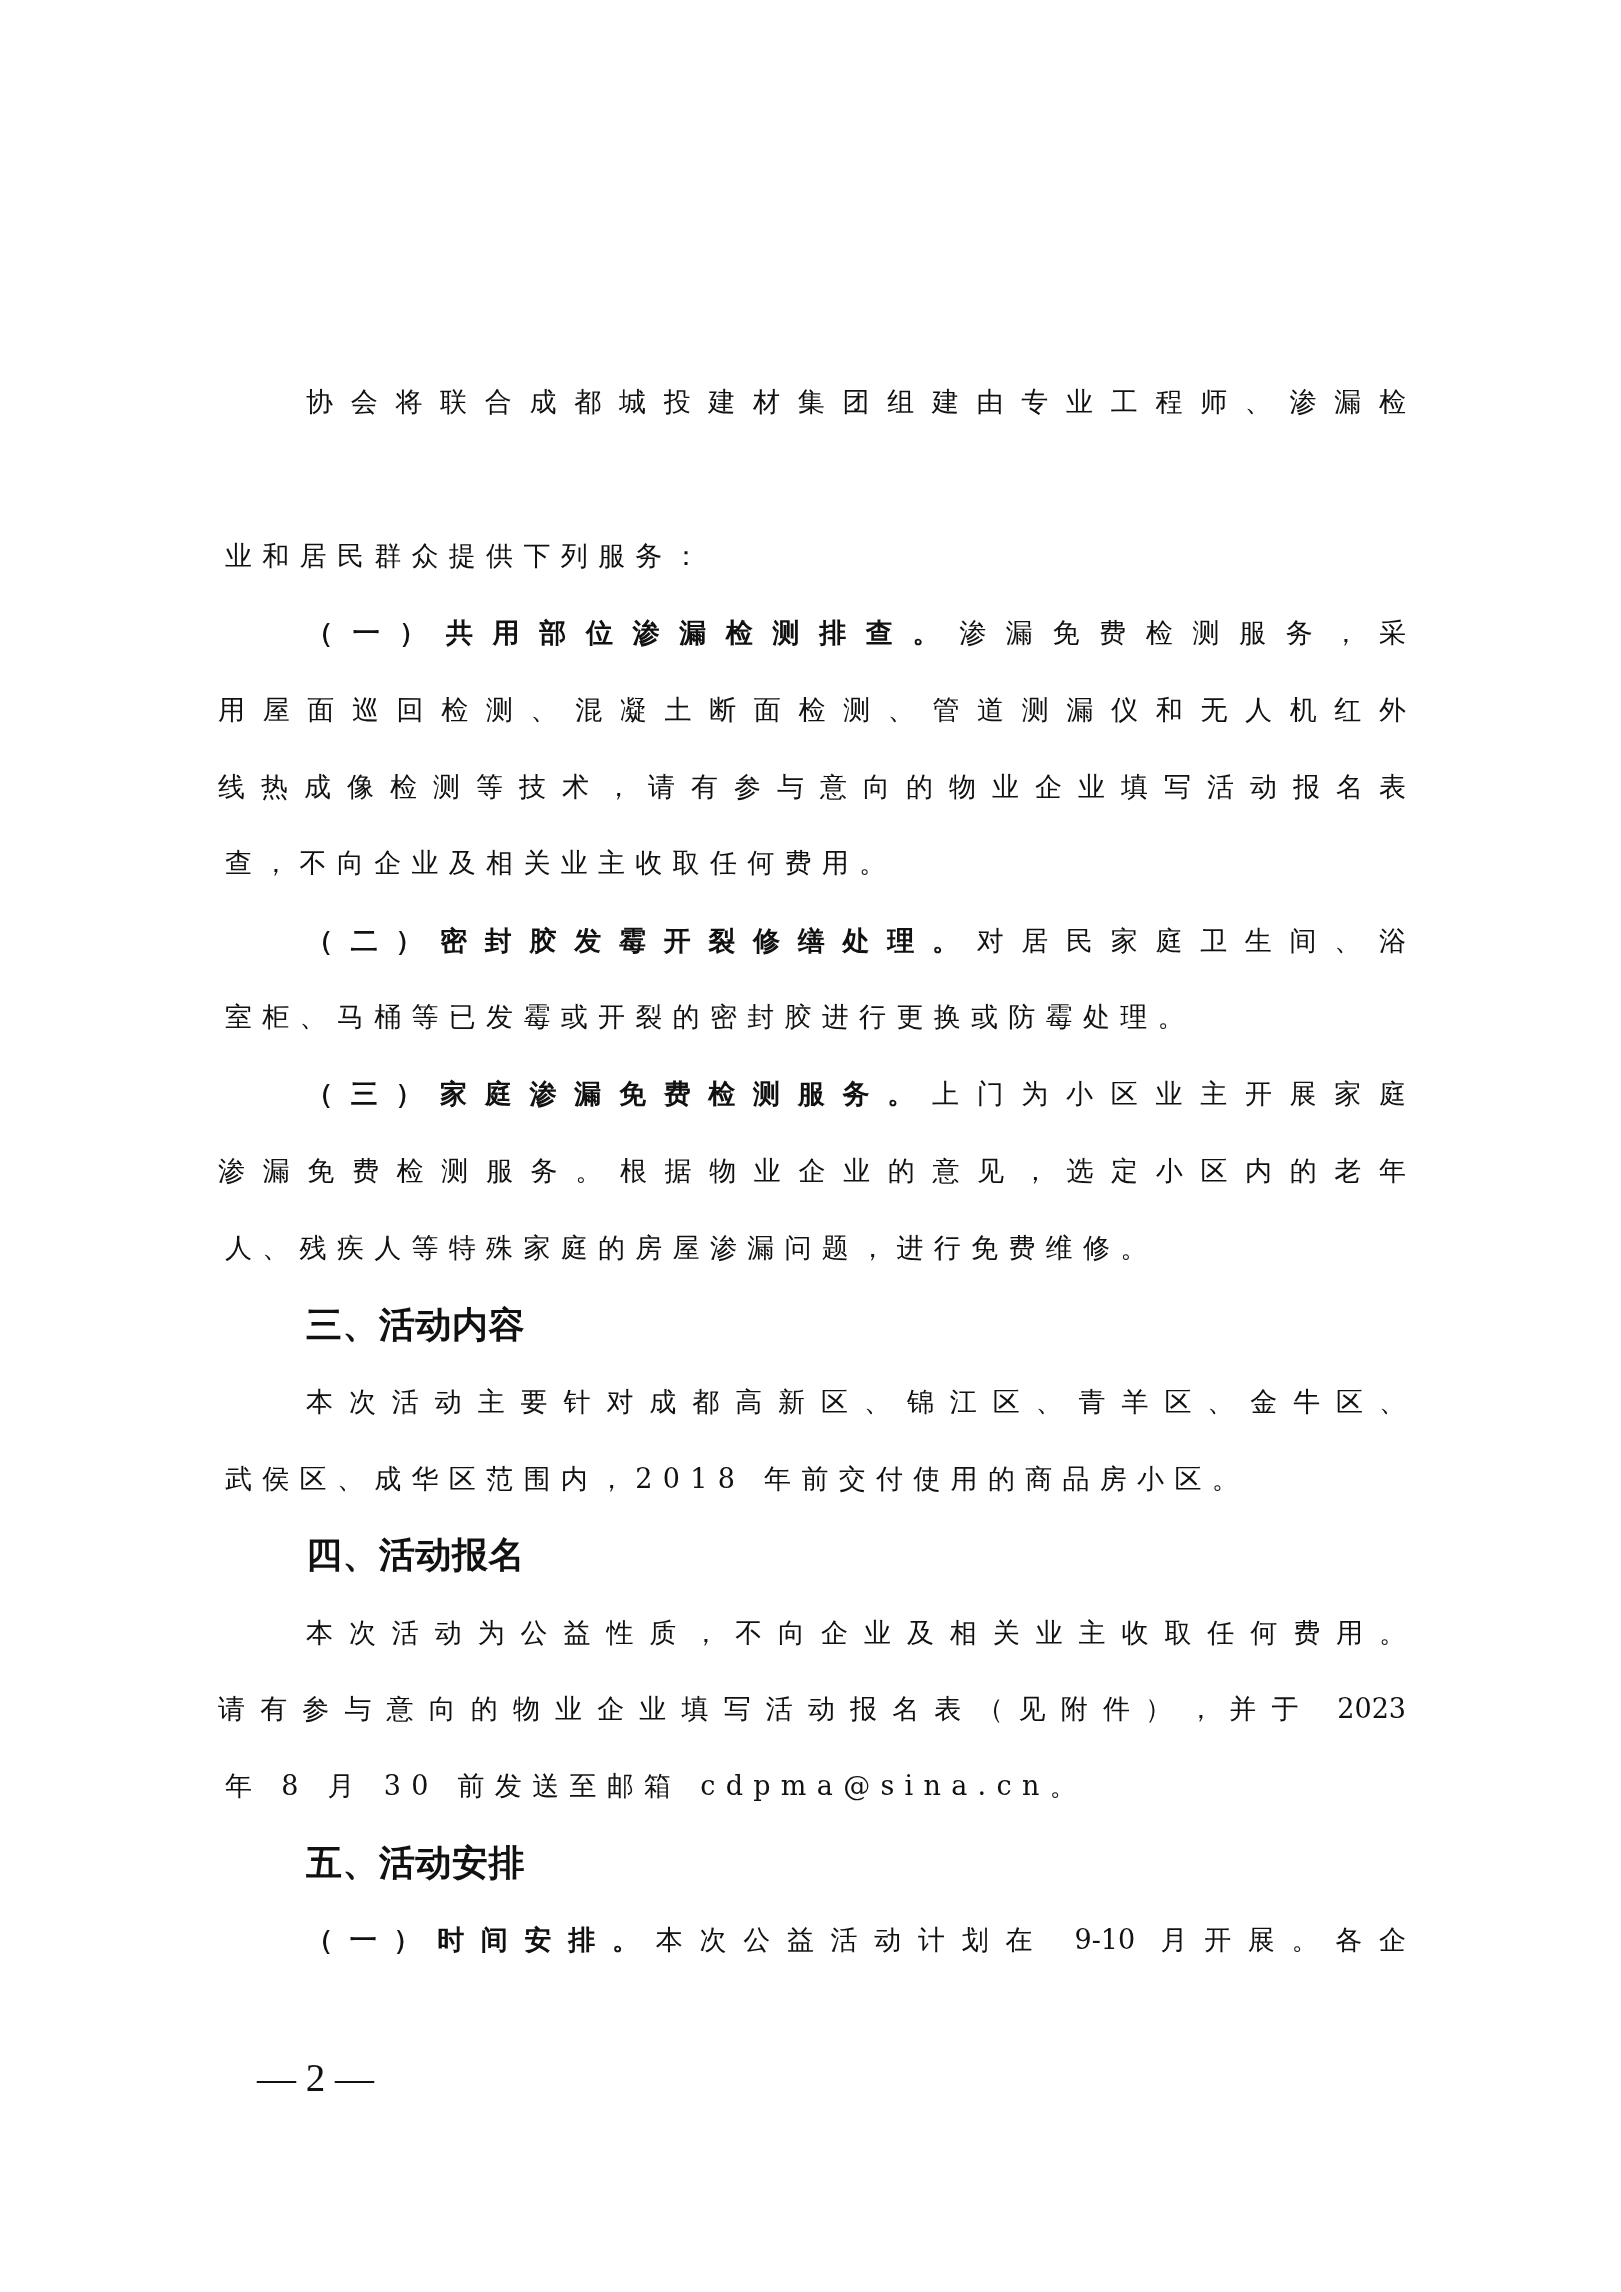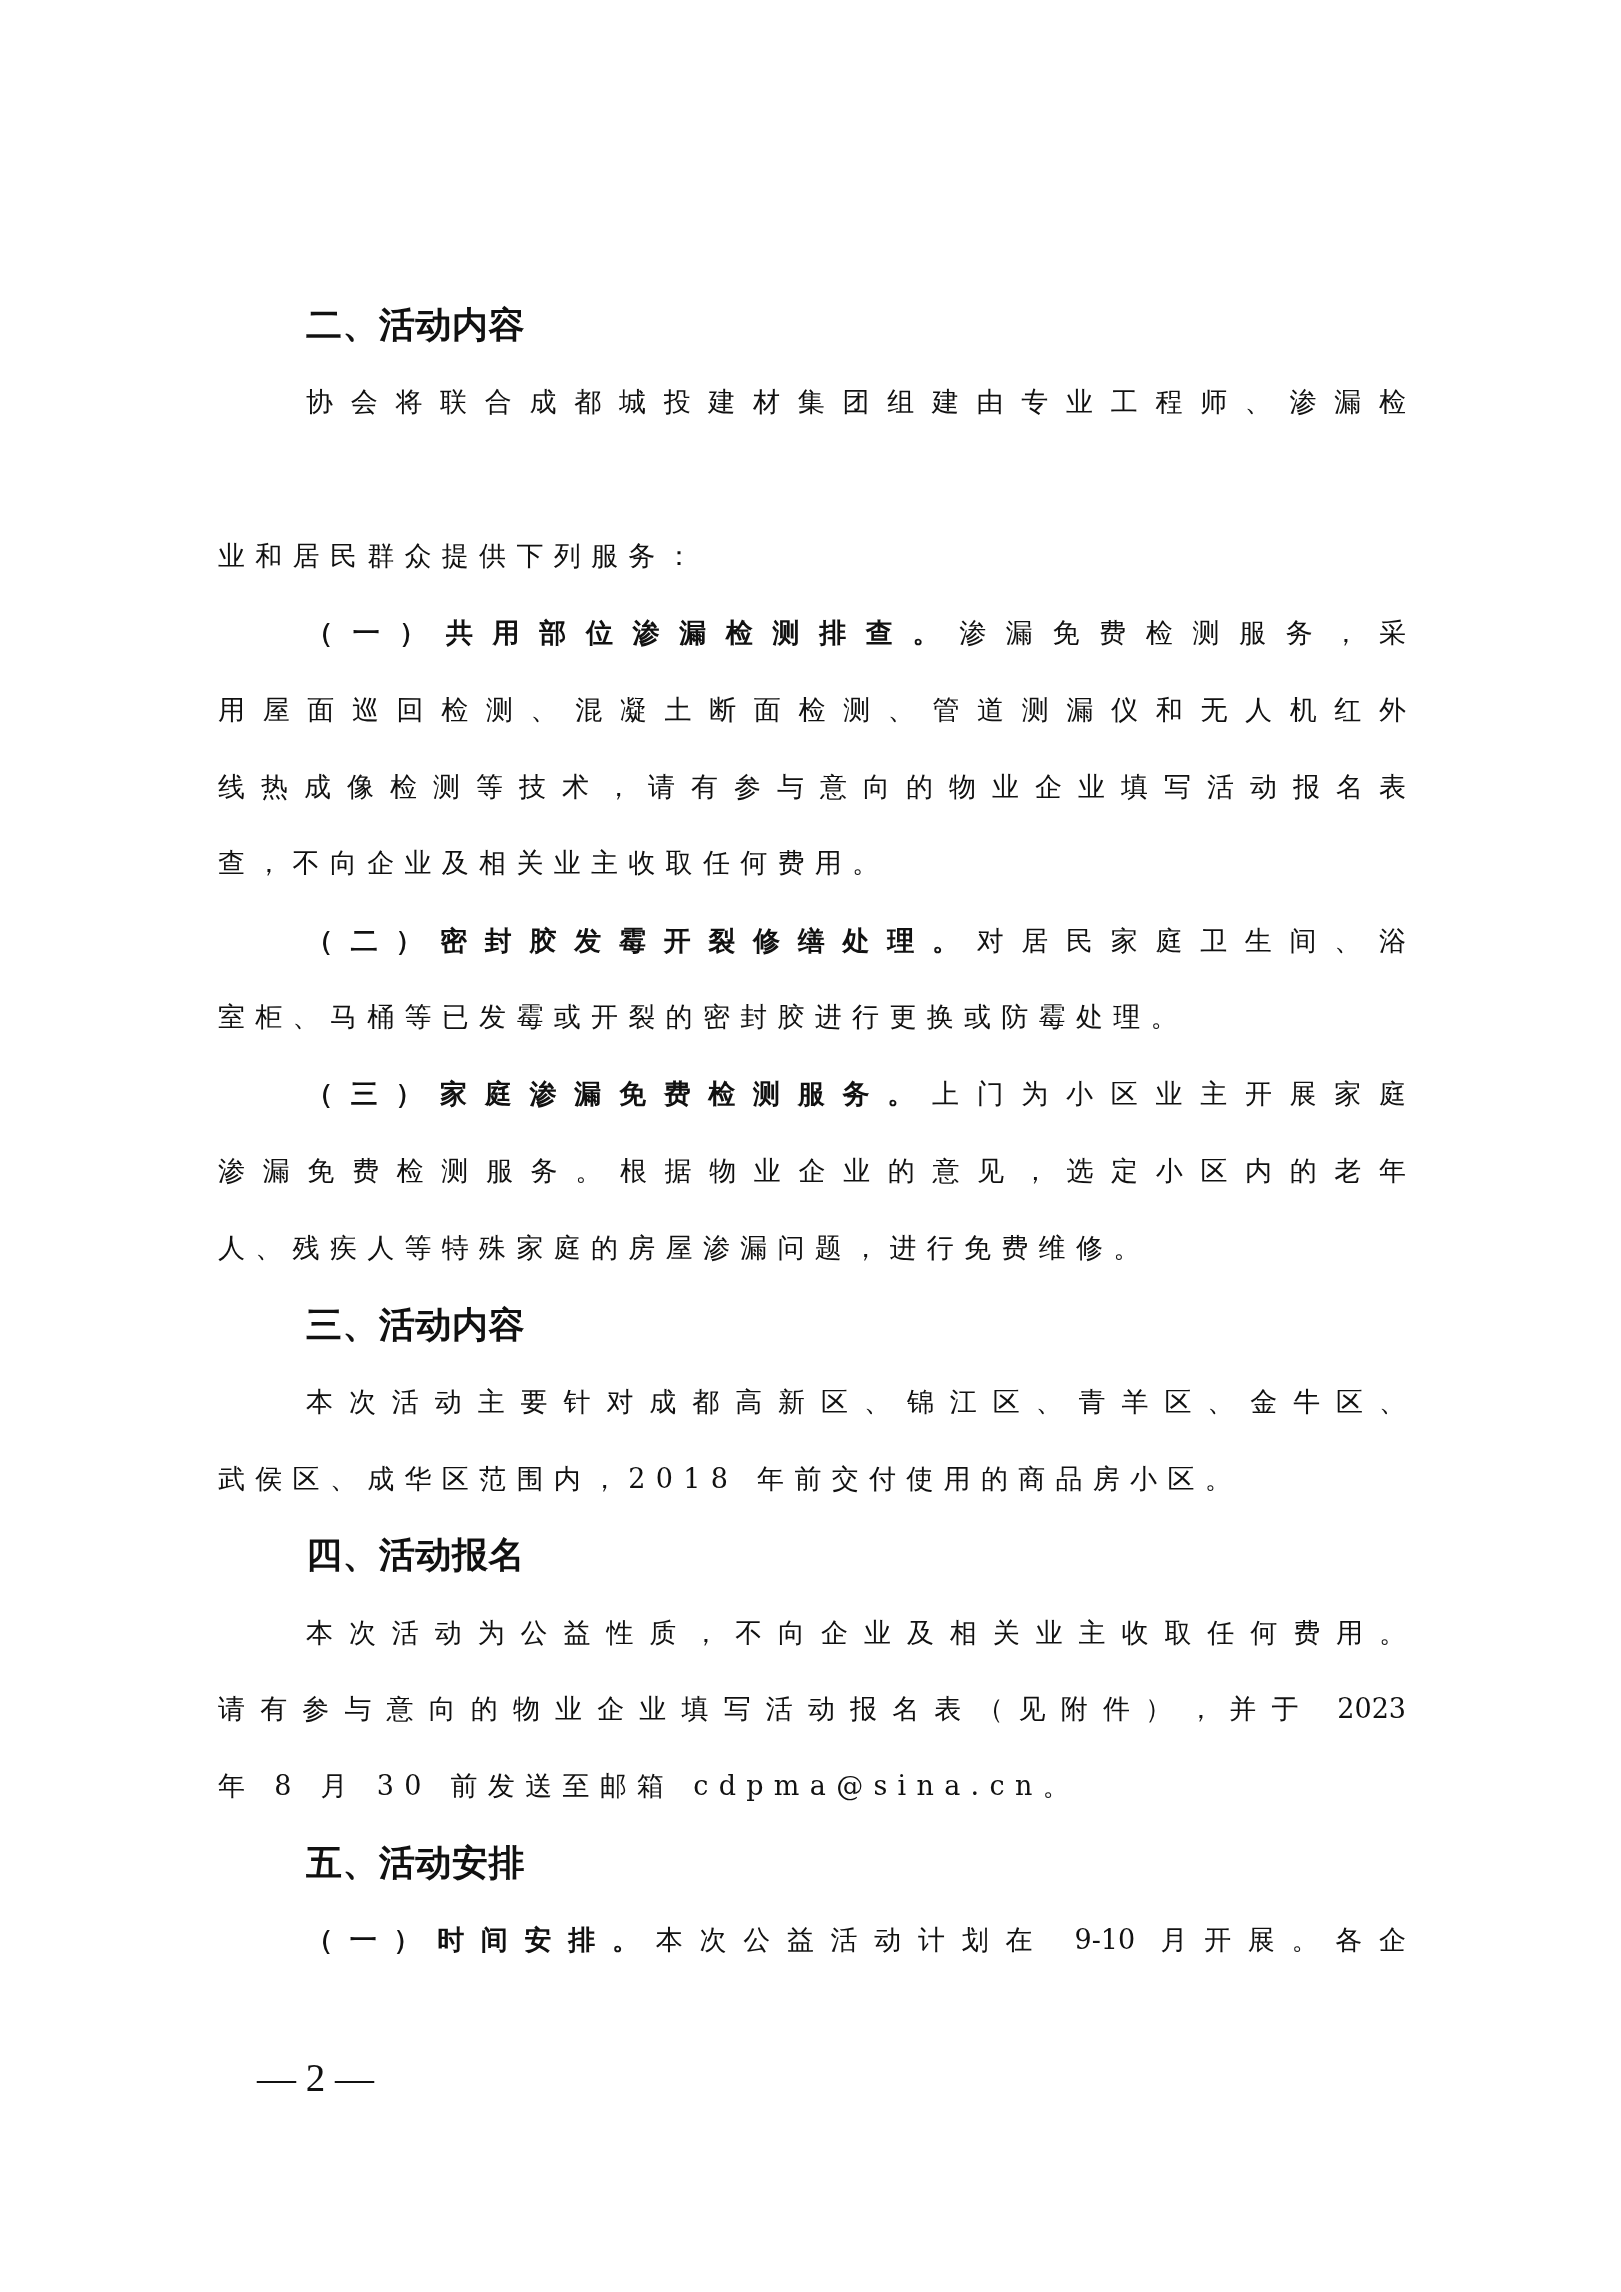--- a/index.html
+++ b/index.html
@@ -2,33 +2,32 @@
 <html><head>
 <meta charset="utf-8">
 <style>
   html, body { margin: 0; padding: 0; background: #ffffff; }
   body { width: 1621px; height: 2293px; position: relative; overflow: hidden;
          font-family: "DejaVu Serif", "Liberation Serif", serif; color: #111; }
   .page { position: absolute; left: 0; top: 0; width: 1621px; height: 2293px; background: #fff; }
   .line { position: absolute; left: 218px; width: 1188px; height: 59px; line-height: 59px;
           font-size: 27px; white-space: nowrap; }
   .line.full { text-align: justify; text-align-last: justify; }
-  .line.part { letter-spacing: 10.3px; }
+  .line.part { letter-spacing: 10.3px; margin-left: 7px; }
   .line.indent { left: 306px; width: 1100px; }
   .heading { font-family: "DejaVu Sans", "Liberation Sans", sans-serif; font-weight: bold; letter-spacing: 0.5px; font-size: 36px; }
   .bold { font-weight: bold; }
   .pagenum { position: absolute; left: 257px; top: 2053px; font-size: 39px; line-height: 49px;
              font-family: "Liberation Serif", "DejaVu Serif", serif; white-space: nowrap; }
 </style>
 </head>
 <body>
 
 <div class="page">
 
-  <div class="line indent heading" style="top:295px">二、活动内容</div>
   <div class="line indent full" style="top:372px">协会将联合成都城投建材集团组建由专业工程师、渗漏检</div>
   <div class="line part" style="top:526px">业和居民群众提供下列服务：</div>
 
   <div class="line indent full" style="top:603px"><span class="bold">（一）共用部位渗漏检测排查。</span><span>渗漏免费检测服务，采</span></div>
   <div class="line full" style="top:680px">用屋面巡回检测、混凝土断面检测、管道测漏仪和无人机红外</div>
   <div class="line full" style="top:757px">线热成像检测等技术，请有参与意向的物业企业填写活动报名表</div>
   <div class="line part" style="top:833px">查，不向企业及相关业主收取任何费用。</div>
 
   <div class="line indent full" style="top:911px"><span class="bold">（二）密封胶发霉开裂修缮处理。</span><span>对居民家庭卫生间、浴</span></div>
   <div class="line part" style="top:987px">室柜、马桶等已发霉或开裂的密封胶进行更换或防霉处理。</div>

